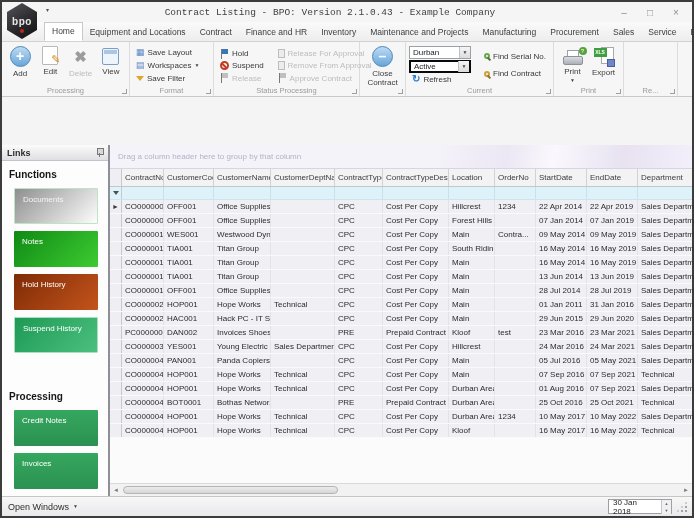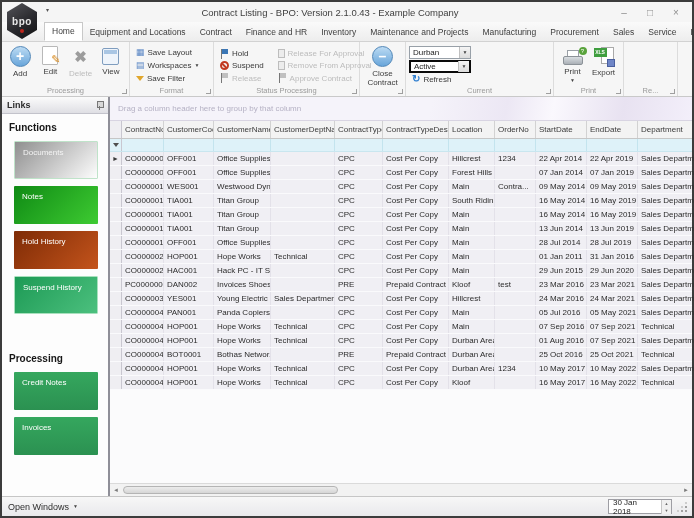--- a/index.html
+++ b/index.html
@@ -8,21 +8,21 @@
 
   
   .titlebar { height:20px; background:#f5f5f5; display:flex; align-items:center; position:relative; flex:0 0 20px; }
   .logo { position:absolute; left:5px; top:1px; width:30px; height:36px; z-index:30;
           clip-path:polygon(50% 0,100% 25%,100% 75%,50% 100%,0 75%,0 25%);
           background:linear-gradient(145deg,#55555a 0%,#2a2a2e 55%,#111113 100%);
           display:flex; align-items:center; justify-content:center; }
   .logo span { color:#e8e8e8; font-weight:bold; font-size:10px; letter-spacing:0.5px; }
   .logo i { position:absolute; bottom:6px; left:13px; width:4px; height:4px; background:#c0261d; border-radius:50%; }
   .qat-arrow { position:absolute; left:44px; top:4px; font-size:6px; color:#555; }
-  .title-text { flex:1; text-align:center; font-size:9.5px; color:#3f3f3f; padding-left:40px; }
+  .title-text { flex:1; text-align:center; font-size:9.5px; color:#3f3f3f; padding-left:40px;font-family:Liberation Mono, monospace; }
   .win-controls { display:flex; gap:14px; padding-right:10px; color:#8f8f8f; font-size:10px; }
   .win-controls span { width:12px; text-align:center; cursor:default; }
 
   
   .tabrow { height:20px; background:linear-gradient(#fafafa,#ededed); border-bottom:1px solid #d2d2d2; display:flex; align-items:flex-end; padding-left:42px; flex:0 0 20px; }
   .tab { font-size:8.5px; color:#3d3d3d; padding:0 7px; line-height:18px; white-space:nowrap; }
   .tab.active { background:#fff; border:1px solid #c8c8c8; border-bottom:1px solid #fff; line-height:17px; }
 
   
   .ribbon { height:55px; background:#f6f6f6; border-bottom:1px solid #c9c9c9; display:flex; flex:0 0 55px; }
@@ -67,21 +67,21 @@
   .icon-export .page { position:absolute; right:0; top:0; width:13px; height:17px; background:#fff; border:1px solid #a9a9a9; }
   .icon-export .xls { position:absolute; left:0; top:1px; width:13px; height:9px; background:#3f9e3f; color:#fff; font-size:5px; font-weight:bold; text-align:center; line-height:9px; }
   .icon-export .disk { position:absolute; right:-1px; bottom:-1px; width:8px; height:8px; background:#6f86c7; border:1px solid #4a5f9e; }
   .icon-reports { width:24px; height:19px; position:relative; margin-top:1px; }
   .icon-reports .page { position:absolute; right:0; top:0; width:12px; height:16px; background:#fff; border:1px solid #a9a9a9; }
   .icon-reports .bag { position:absolute; left:0; top:3px; width:14px; height:12px; background:linear-gradient(#c9722a,#8f4a12); border:1px solid #7a3e0e; border-radius:2px; }
   .icon-reports .bag::before { content:""; position:absolute; top:-3px; left:3px; width:6px; height:3px; border:1px solid #7a3e0e; border-bottom:none; border-radius:2px 2px 0 0; }
   .ddarrow { font-size:5px; color:#444; line-height:5px; }
 
   
-  .main { flex:1; display:flex; min-height:0; background:#fff; }
+  .main { flex:1; display:flex; min-height:0; background:#fff;margin-top:48px; }
   .sidebar { width:108px; border-right:2px solid #8f8f98; background:#fdfdfd; display:flex; flex-direction:column; }
   .sb-caption { height:17px; background:linear-gradient(#fbfbfb,#dfdfe4); border-bottom:1px solid #c3c3cb; display:flex; align-items:center; padding:0 5px; }
   .sb-caption b { font-size:9px; color:#2d2d2d; flex:1; }
   .pin { width:8px; height:9px; position:relative; }
   .pin::before { content:""; position:absolute; top:0; left:2px; width:5px; height:5px; border:1px solid #777; background:#d8d8d8; }
   .pin::after { content:""; position:absolute; top:5px; left:4px; width:1px; height:4px; background:#777; }
   .sb-search { padding:3px 4px; }
   .sb-search .box { position:relative; }
   .sb-search input { width:98px; height:15px; border:1px solid #bfc3c9; font-size:8px; padding:0 14px 0 3px; color:#555; font-family:"Liberation Sans",sans-serif; }
   .sb-search input::placeholder { color:#a7a7a7; }
@@ -265,20 +265,30 @@
           <div class="selectbox focusbox">
             <span>Active</span>
             <span class="arrow">▼</span>
           </div>
         </div>
         <div class="smitem">
           <span class="icon-refresh">↻</span>
           <span>Refresh</span>
         </div>
       </div>
+      <div class="smcol" style="justify-content:space-around;padding:4px 0 2px 0;">
+        <div class="smitem">
+          <span class="mini-mag green"></span>
+          <span>Find Serial No.</span>
+        </div>
+        <div class="smitem">
+          <span class="mini-mag"></span>
+          <span>Find Contract</span>
+        </div>
+      </div>
       <div class="rg-caption">Current</div>
       <span class="launcher"></span>
     </div>
 
     <div class="rgroup" style="width:70px">
       <div class="bigbtn">
         <span class="icon-printer">
           <span class="paper"></span>
             <span class="body"></span>
           <span class="badge">?</span>

